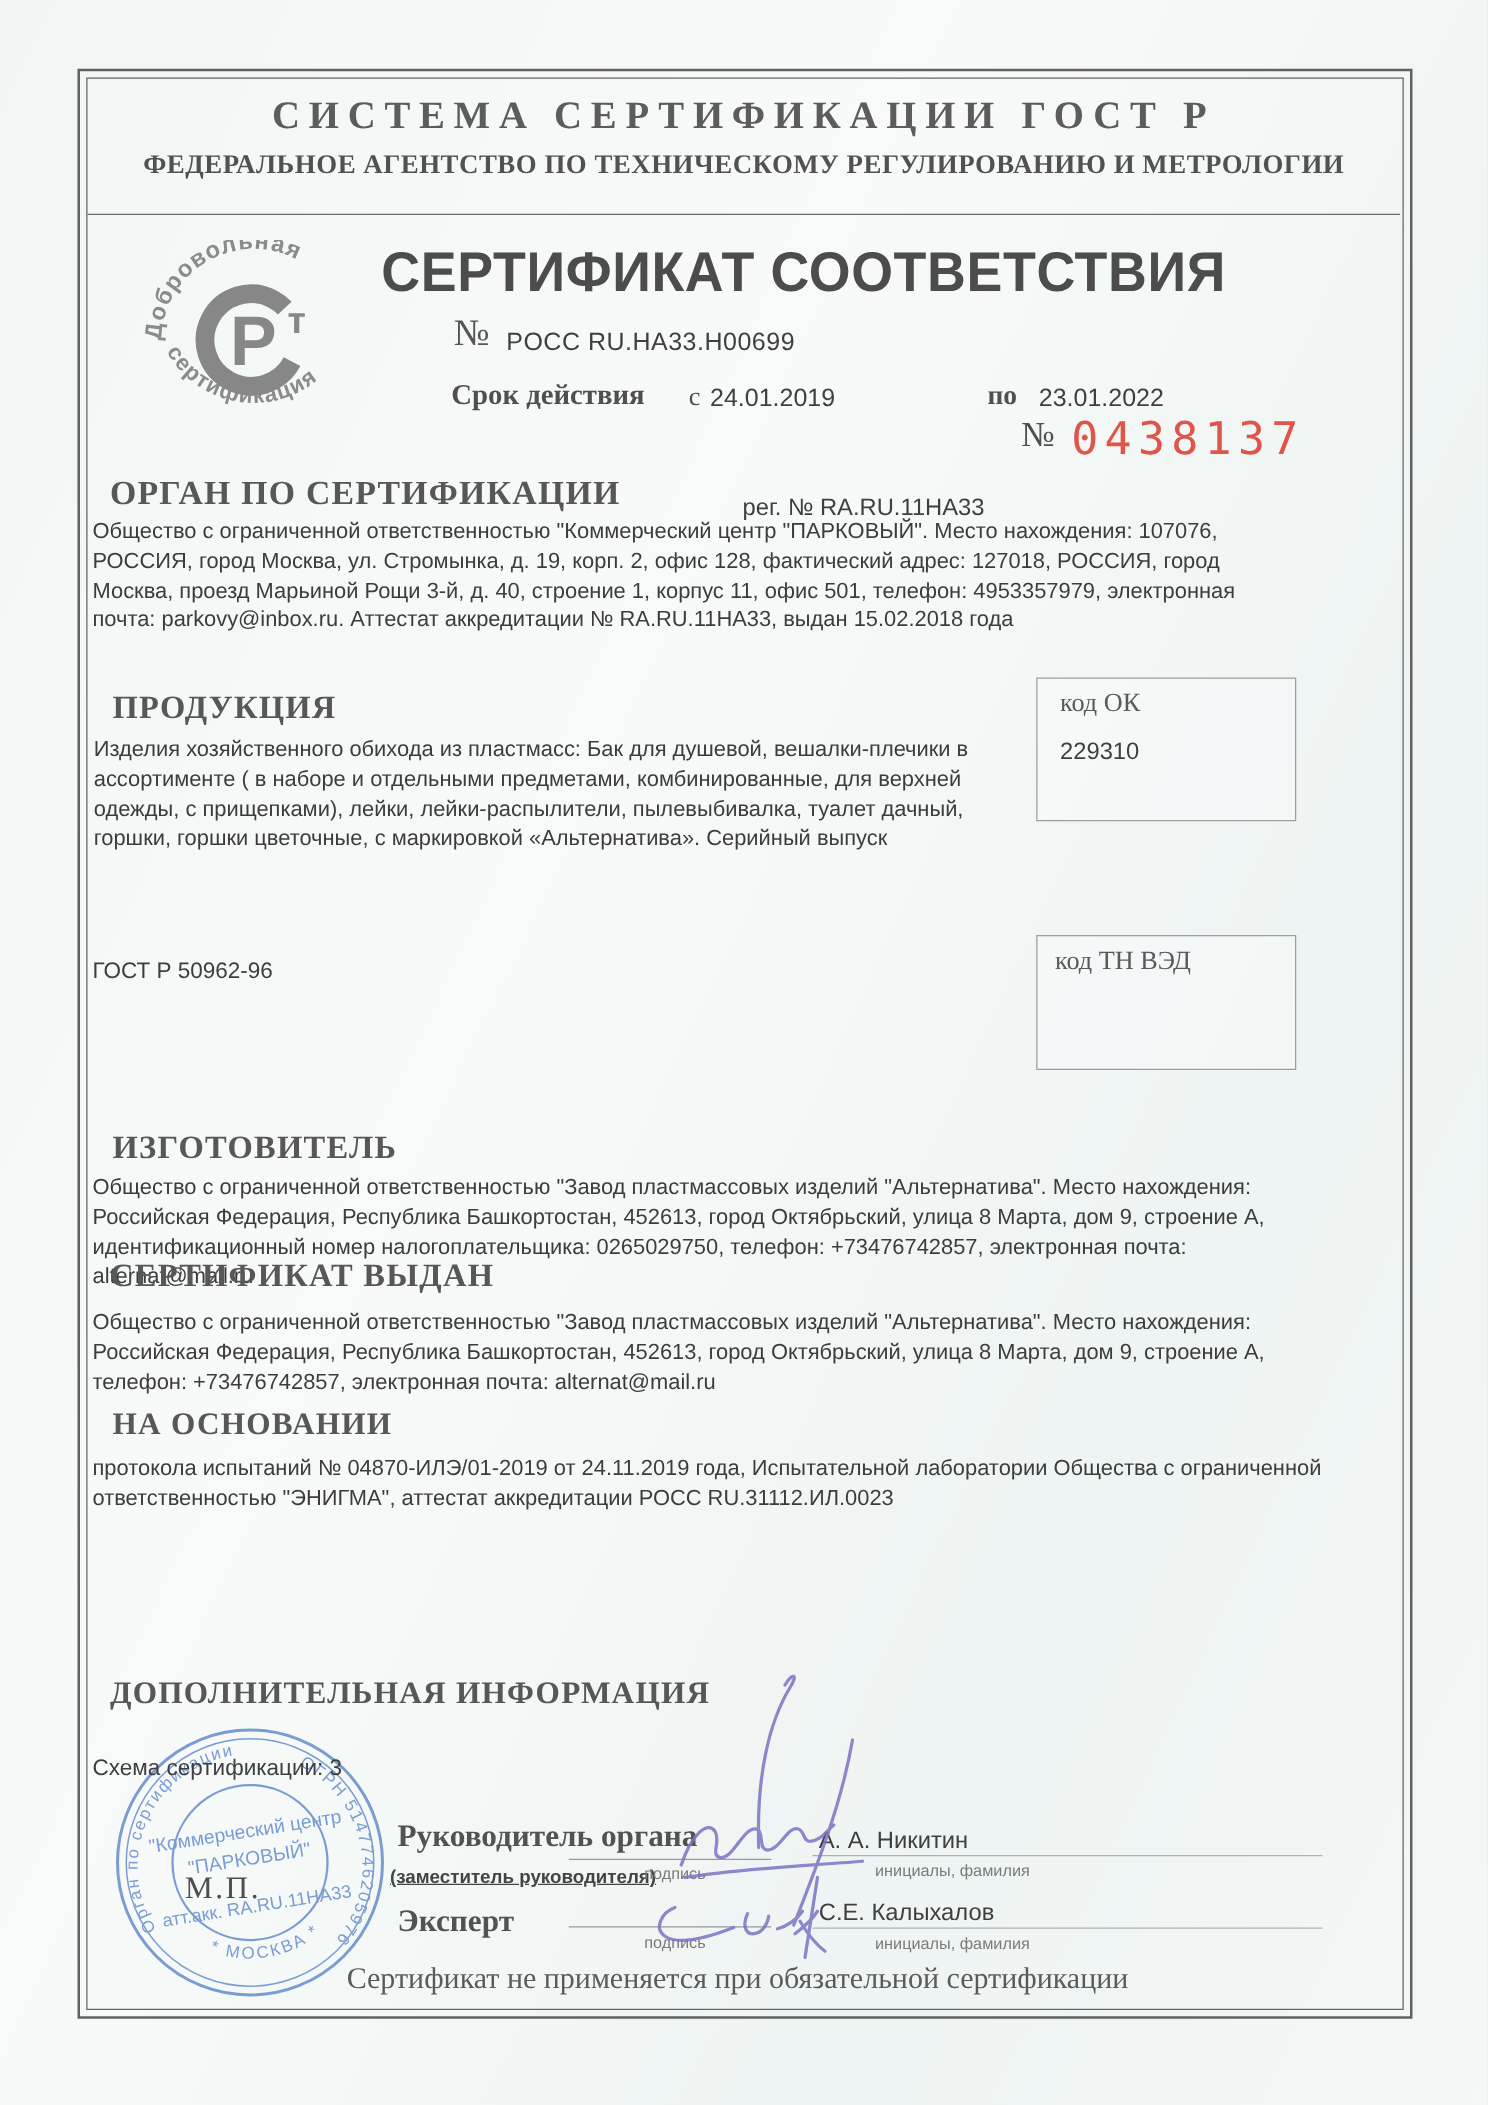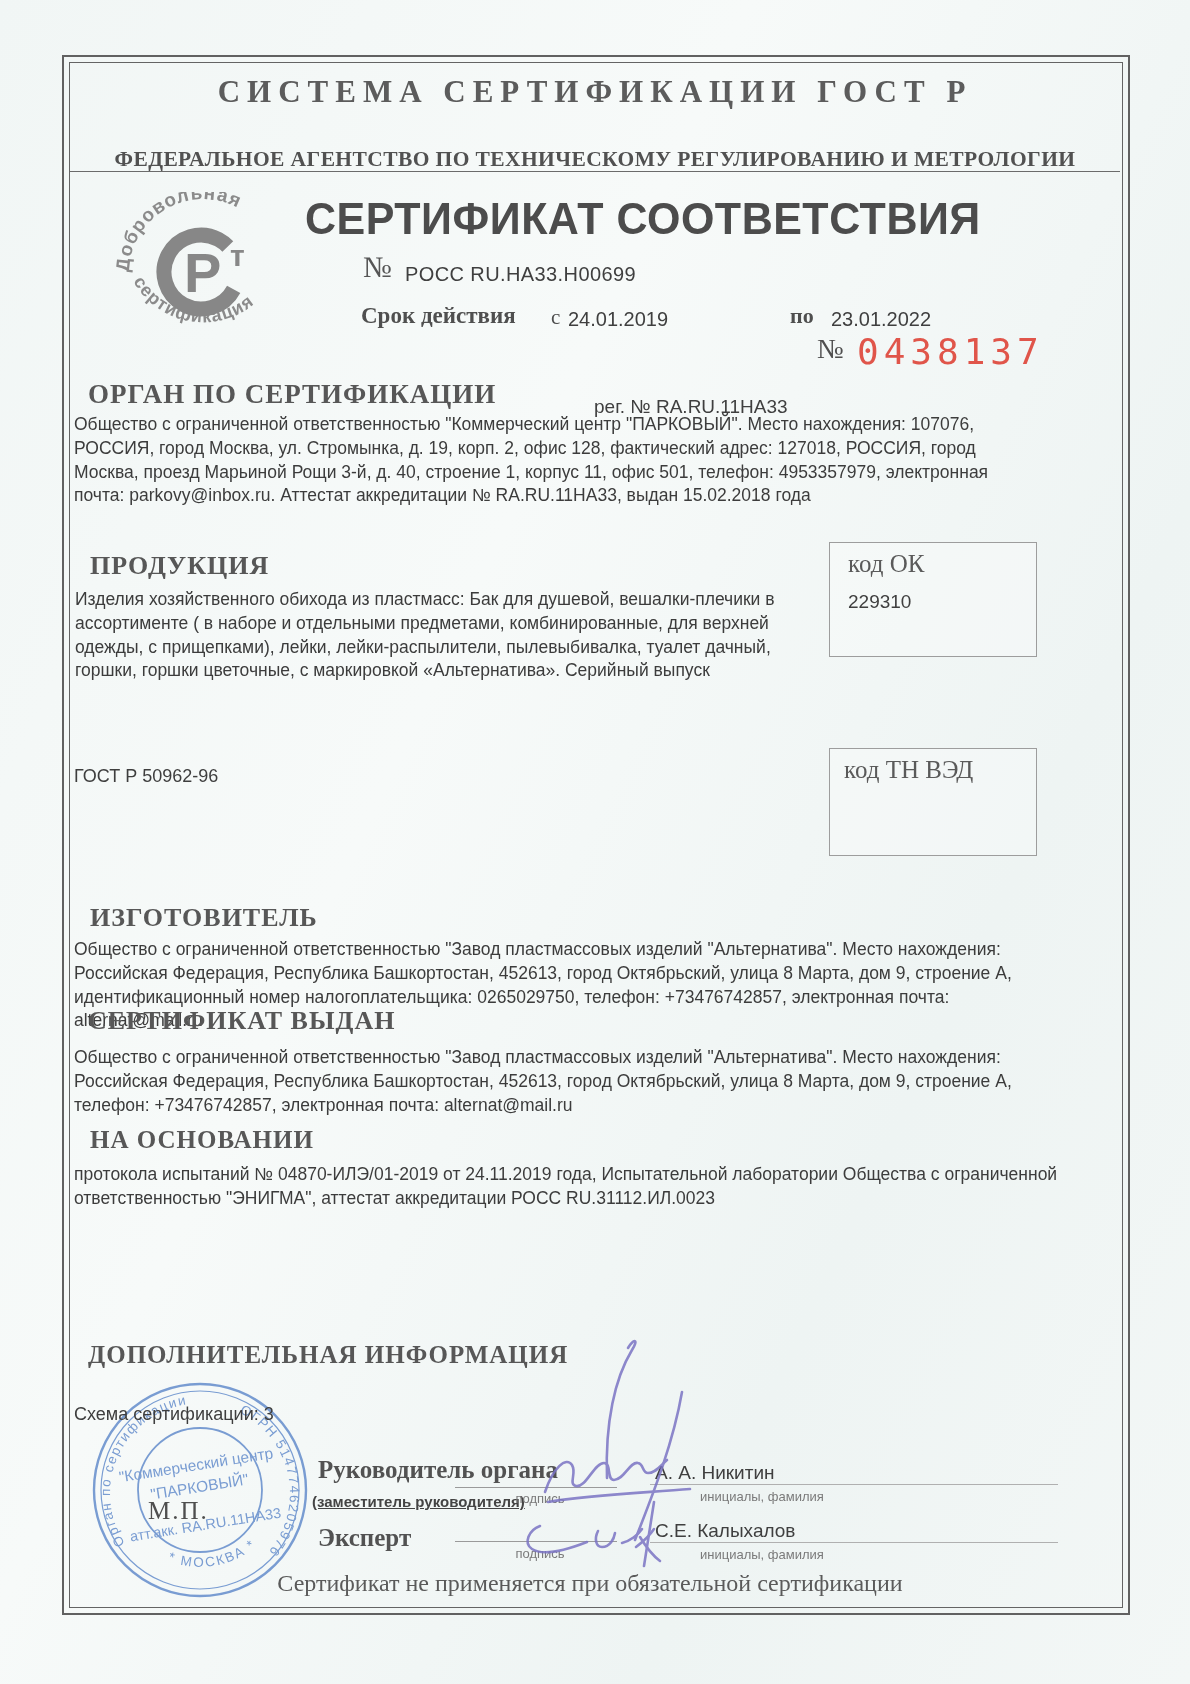--- a/index.html
+++ b/index.html
@@ -6,36 +6,36 @@
   .page{
     position:relative; width:1190px; height:1684px; overflow:hidden;
     background:linear-gradient(115deg,#f1f6f5 0%,#f7faf9 38%,#eef4f3 72%,#f3f7f6 100%);
     font-family:"Liberation Sans","DejaVu Sans",sans-serif; color:#3c3c3c;
   }
   .abs{position:absolute;}
   .frame-outer{left:62px;top:55px;width:1064px;height:1556px;border:2px solid #616161;}
   .frame-inner{position:absolute;left:5px;top:5px;right:5px;bottom:5px;border:1.6px solid #646464;}
   .serif{font-family:"Liberation Serif","DejaVu Serif",serif;}
   .hdr1{left:70px;top:74px;width:1050px;text-align:center;font-size:31px;font-weight:bold;letter-spacing:7px;color:#5c5c5c;}
-  .hdr2{left:70px;top:119px;width:1050px;text-align:center;font-size:21.5px;font-weight:bold;letter-spacing:0.4px;color:#515151;margin-top:28px;}
+  .hdr2{left:70px;top:119px;width:1050px;text-align:center;font-size:21.5px;font-weight:bold;letter-spacing:0.4px;color:#515151;}
   .hdr-divider{left:70px;top:171px;width:1050px;border-top:1.6px solid #6b6b6b;}
   .cert-title{left:305px;top:194px;font-size:43px;font-weight:bold;letter-spacing:0.5px;color:#4c4c4c;white-space:nowrap;transform:scaleY(1.04);}
   .no-label{left:363px;top:250px;font-size:30px;color:#555;}
   .no-value{left:405px;top:263px;font-size:20px;color:#3f3f3f;letter-spacing:0.4px;}
   .validity-label{left:361px;top:303px;font-size:23px;font-weight:bold;color:#4f4f4f;}
   .from-prefix{left:551px;top:305px;font-size:21px;color:#4f4f4f;}
   .from-date{left:568px;top:308px;font-size:20px;color:#3f3f3f;}
   .to-prefix{left:790px;top:303px;font-size:22px;font-weight:bold;color:#4f4f4f;}
   .to-date{left:831px;top:308px;font-size:20px;color:#3f3f3f;}
   .blank-no-label{left:817px;top:333px;font-size:28px;color:#4f4f4f;}
   .blank-no-value{left:857px;top:331px;font-size:36px;color:#e0554a;font-family:"DejaVu Sans Mono",monospace;letter-spacing:5px;}
   .sec-head{font-family:"Liberation Serif","DejaVu Serif",serif;font-weight:bold;color:#575757;letter-spacing:1px;white-space:nowrap;}
   .body-text{font-size:17.5px;line-height:1.36;color:#3c3c3c;}
   .code-box{border:1.5px solid #9d9d9d;background:rgba(255,255,255,0.25);}
-  .code-label{font-family:"Liberation Serif","DejaVu Serif",serif;font-size:25px;color:#5a5a5a;}
+  .code-label{font-family:"Liberation Serif","DejaVu Serif",serif;font-size:21px;color:#5a5a5a;}
   .hline{border-top:1.5px solid #9a9a9a;height:0;}
   .caption{font-size:13px;color:#7a7a7a;}
   .sig-label{font-family:"Liberation Serif","DejaVu Serif",serif;font-weight:bold;font-size:25px;color:#525252;white-space:nowrap;}
   .sig-sub{font-size:15px;font-weight:bold;color:#444;text-decoration:underline;white-space:nowrap;}
   .name-text{font-size:19px;color:#3f3f3f;white-space:nowrap;}
   .mp{font-family:"Liberation Serif","DejaVu Serif",serif;font-size:25px;letter-spacing:2px;color:#4e4e4e;z-index:6;}
   .note{left:230px;top:1570px;width:720px;text-align:center;font-family:"Liberation Serif","DejaVu Serif",serif;font-size:24px;color:#5a5a5a;}
   .print-footer{left:95px;top:1629px;width:1000px;text-align:center;font-size:10.5px;color:#989898;letter-spacing:0.3px;}
   svg{display:block;}
 </style>

